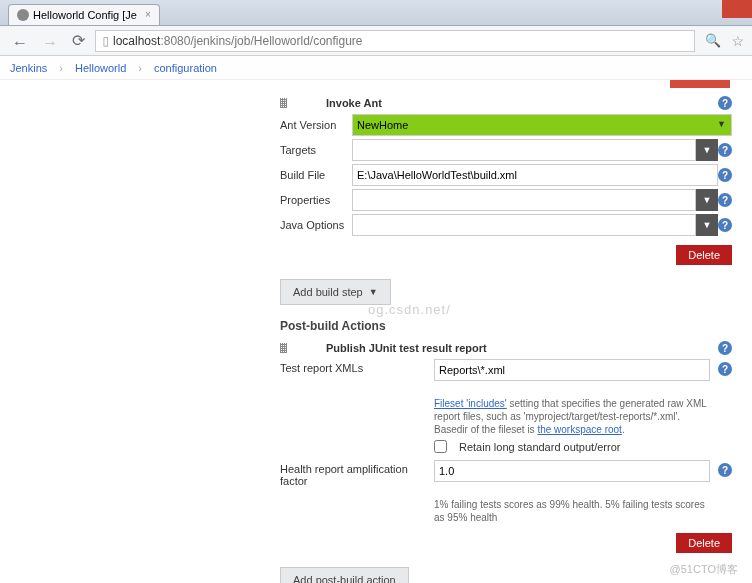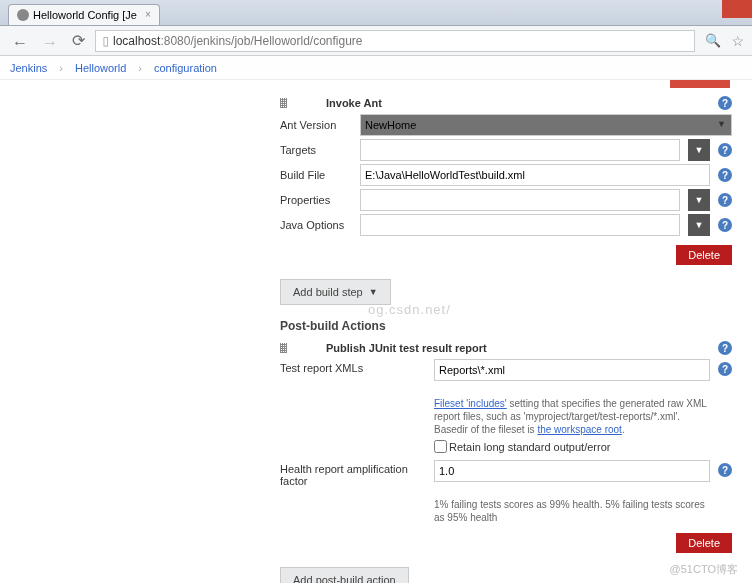--- a/index.html
+++ b/index.html
@@ -28,41 +28,41 @@
 .breadcrumb .sep { color: #aaa; cursor: default; }
 
 
 .content { padding: 10px 20px 10px 280px; font-size: 11px; color: #333; position: relative; height: 503px; }
 .top-red-edge { position: absolute; right: 22px; top: 0; width: 60px; height: 8px; background: #d44b3d; }
 
 .section-grip { display: inline-block; width: 7px; height: 10px; background: repeating-linear-gradient(90deg,#888 0 1px,transparent 1px 2px), repeating-linear-gradient(0deg,#888 0 1px,transparent 1px 2px); margin-right: 4px; vertical-align: middle; }
 .section-title { font-weight: bold; font-size: 11px; display: flex; align-items: center; margin: 6px 0 4px; gap: 35px; }
 .help-icon { width: 14px; height: 14px; border-radius: 50%; background: #4a7cc0; color: #fff; font-size: 10px; display: inline-flex; align-items: center; justify-content: center; font-weight: bold; cursor: pointer; }
 
-.form-row { display: flex; align-items: center; margin: 3px 0; gap: 8px; }
+.form-row { display: flex; align-items: center; margin: 3px 0; }
 .form-label { width: 72px; font-size: 11px; color: #333; flex-shrink: 0; }
 .form-input, .form-select { flex: 1; height: 22px; border: 1px solid #ccc; padding: 0 4px; font-size: 11px; background: #fff; }
-.form-select { appearance: none; background: #737373; }
+.form-select { appearance: none; background: #84cc16; }
 .select-wrap { position: relative; flex: 1; display: flex; }
 .select-caret { position: absolute; right: 6px; top: 5px; font-size: 9px; pointer-events: none; }
 .adv-btn { width: 22px; height: 22px; background: #555; color: #fff; display: flex; align-items: center; justify-content: center; font-size: 9px; cursor: pointer; }
 
 .btn-delete { background: #b91c1c; color: #fff; border: none; padding: 4px 12px; font-size: 11px; cursor: pointer; float: right; margin: 6px 0; }
 .btn-grey { background: #e8e9ea; border: 1px solid #c8cacc; padding: 6px 12px; font-size: 11px; cursor: pointer; display: inline-flex; align-items: center; gap: 6px; color: #444; }
 
 .category-heading { font-size: 12px; font-weight: bold; color: #444; margin: 14px 0 8px; clear: both; }
 .watermark { position: absolute; color: #d0d0d0; font-size: 13px; letter-spacing: 1px; pointer-events: none; }
 .hint-text { font-size: 10px; color: #666; line-height: 1.3; margin-top: 16px; }
 .hint-text a { color: #3366cc; text-decoration: underline; }
 
 .junit-row { display: flex; align-items: flex-start; gap: 8px; margin: 3px 0; }
 .junit-label { width: 146px; font-size: 11px; flex-shrink: 0; padding-top: 3px; }
 .junit-field { flex: 1; }
 
-.checkbox-row { display: flex; align-items: center; gap: 2px; font-size: 11px; margin: 4px 0; }
+.checkbox-row { display: flex; align-items: center; gap: 12px; font-size: 11px; margin: 4px 0; }
 .attribution { position: absolute; bottom: 6px; right: 14px; font-size: 11px; color: #bbb; }
 .clr { clear: both; }
 </style>
 </head>
 <body>
 
 <div class="browser-tabs">
   <div class="tab">
     <span class="tab-favicon"></span>
     <span>Helloworld Config [Je</span>

